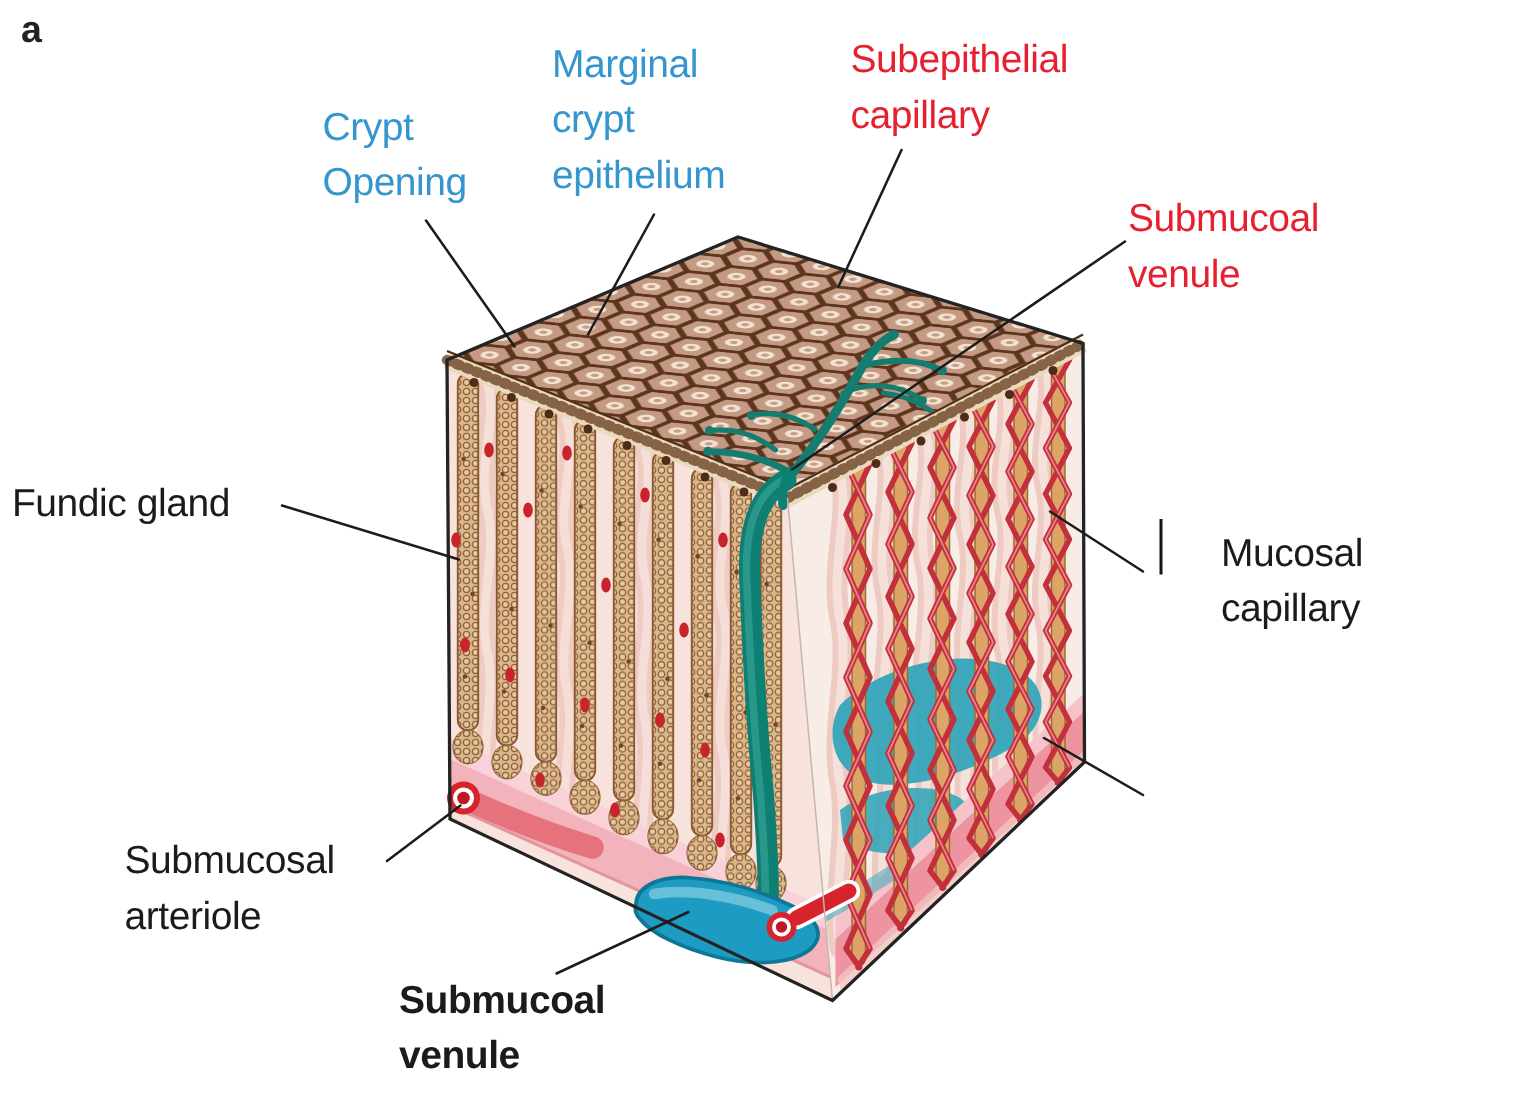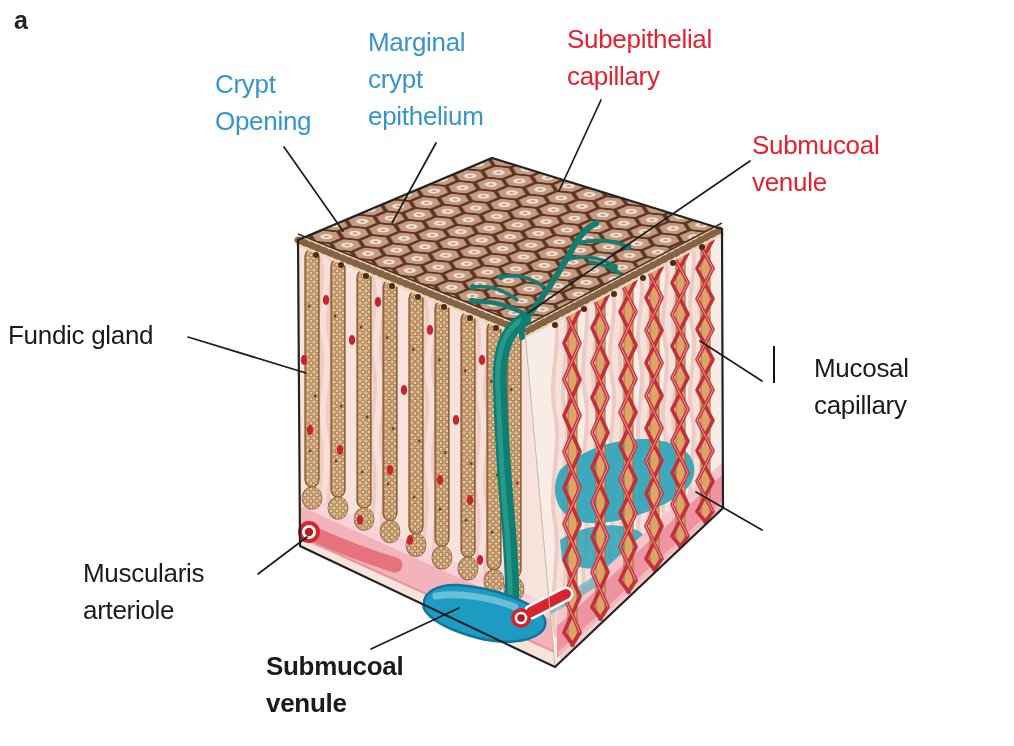--- a/index.html
+++ b/index.html
@@ -250,20 +250,20 @@
 <div class="lbl blue" style="left:368px;top:24px;">Marginal
 crypt
 epithelium</div>
 <div class="lbl red" style="left:567px;top:21px;">Subepithelial
 capillary</div>
 <div class="lbl red" style="left:752px;top:127px;">Submucoal
 venule</div>
 <div class="lbl" style="left:8px;top:317px;">Fundic gland</div>
 <div class="lbl" style="left:814px;top:350px;">Mucosal
 capillary</div>
-<div class="lbl" style="left:83px;top:555px;">Muscularis
+<div class="lbl" style="left:83px;top:555px;">Submucosal
 arteriole</div>
 <div class="lbl" style="left:266px;top:648px;font-weight:bold;">Submucoal
 venule</div>
 
 <div class="caret"></div>
 
 </div>
 
 </body></html>

